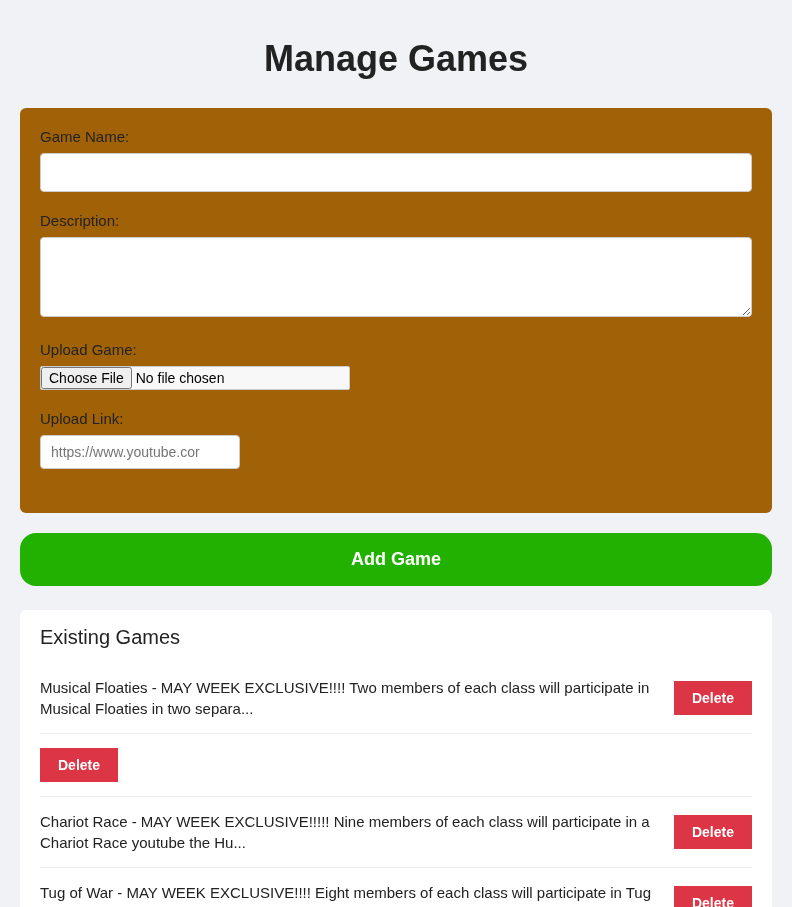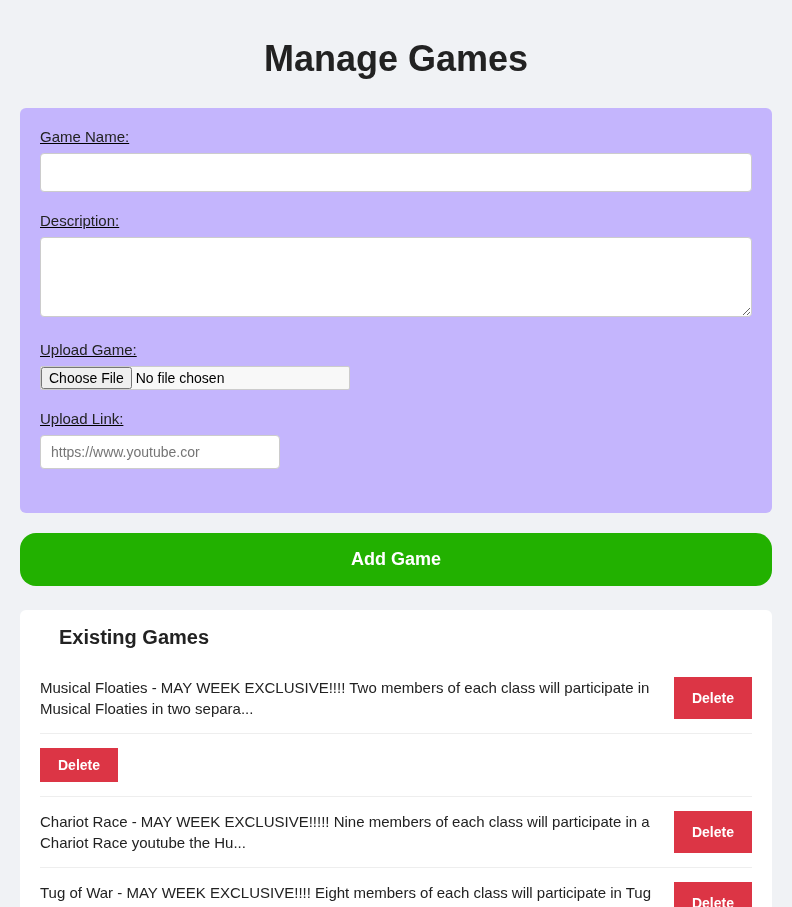--- a/index.html
+++ b/index.html
@@ -25,25 +25,24 @@
     .page-title {
       text-align: center;
       font-size: 36px;
       font-weight: bold;
       color: #222;
       margin-bottom: 28px;
       margin-top: 18px;
     }
 
     .form-section {
-      background: #c4b5fd;
+      background: #a16207;
       border-radius: 6px;
       padding: 20px 20px 24px 20px;
       margin-bottom: 20px;
-      text-decoration: underline;
     }
 
     .field-group {
       margin-bottom: 20px;
     }
 
     .field-label {
       display: block;
       font-size: 15px;
       color: #222;
@@ -82,21 +81,21 @@
     .file-input {
       font-size: 14px;
       border: 1px solid #ccc;
       border-radius: 2px;
       background: #f8f8f8;
       cursor: pointer;
       width: 310px;
     }
 
     .youtube-input {
-      width: 240px;
+      width: 200px;
       padding: 8px 10px;
       border: 1px solid #ccc;
       border-radius: 4px;
       font-size: 14px;
       color: #999;
       outline: none;
     }
 
     .add-game-button {
       width: 100%;
@@ -112,28 +111,28 @@
     }
 
     .existing-games-section {
       background: #fff;
       border-radius: 6px;
       padding: 16px 20px;
     }
 
     .existing-games-title {
       font-size: 20px;
-      font-weight: bold;
+      font-weight: normal;
       color: #222;
       margin-bottom: 14px;
-      margin-left: 19px;
     }
 
     .game-item {
       display: flex;
+      align-items: center;
       justify-content: space-between;
       padding: 14px 0;
       border-bottom: 1px solid #eee;
     }
 
     .game-item:last-child {
       border-bottom: none;
     }
 
     .game-text {

